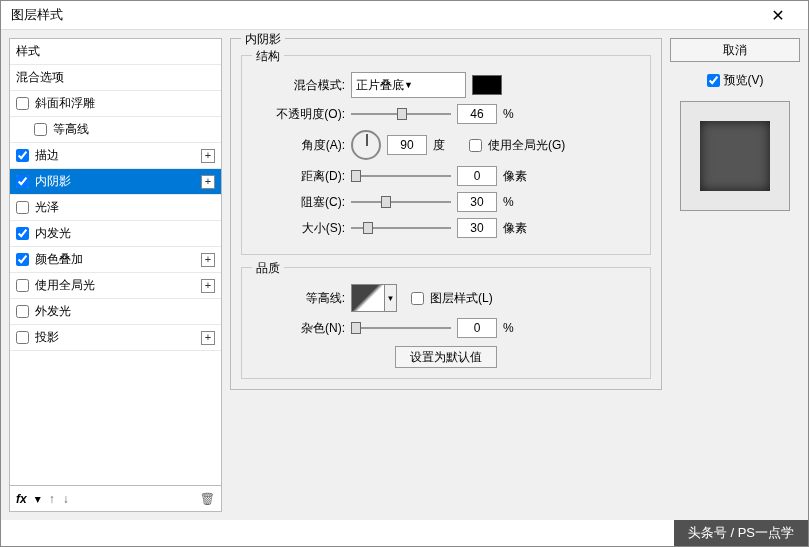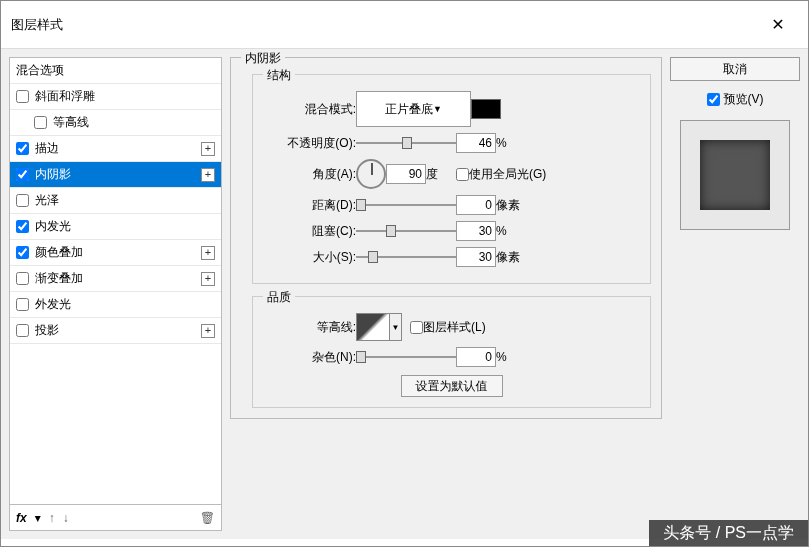--- a/index.html
+++ b/index.html
@@ -1,78 +1,81 @@
 <!DOCTYPE html>
 <html><head>
 <meta charset="utf-8">
 <style>
 * { box-sizing: border-box; margin: 0; padding: 0; font-family: "Microsoft YaHei", sans-serif; font-size: 12px; }
 body { background: #333; }
 .window { width: 809px; height: 547px; background: #fff; border: 1px solid #888; position: relative; }
-.titlebar { height: 48px; background: #fff; border-bottom: 1px solid #ddd; display: flex; align-items: center; padding: 0 10px; justify-content: space-between; }
+.titlebar { height: 29px; background: #fff; border-bottom: 1px solid #ddd; display: flex; align-items: center; padding: 0 10px; justify-content: space-between; }
 .titlebar .title { font-size: 13px; }
 .close-btn { width: 40px; height: 28px; display: flex; align-items: center; justify-content: center; cursor: pointer; font-size: 16px; }
 .content { display: flex; height: 490px; background: #f0f0f0; padding: 8px; gap: 8px; }
 .left-panel { width: 213px; background: #fff; border: 1px solid #bbb; display: flex; flex-direction: column; }
 .style-list { flex: 1; overflow: auto; }
 .style-row { height: 26px; display: flex; align-items: center; padding: 0 6px; border-bottom: 1px solid #e8e8e8; cursor: pointer; position: relative; }
 .style-row.header { font-weight: normal; }
 .style-row.selected { background: #0078d7; color: #fff; }
 .style-row input[type="checkbox"] { margin-right: 6px; }
 .style-row .indent { width: 18px; }
 .plus-icon { position: absolute; right: 6px; width: 14px; height: 14px; border: 1px solid #888; display: flex; align-items: center; justify-content: center; font-size: 11px; line-height: 1; background: #fff; color: #333; }
 .left-footer { height: 26px; border-top: 1px solid #bbb; display: flex; align-items: center; padding: 0 6px; gap: 8px; }
 .left-footer .spacer { flex: 1; }
 .fx-icon { font-style: italic; font-weight: bold; }
 .arrow-icon, .trash-icon { cursor: pointer; color: #666; }
 
 .mid-panel { flex: 1; display: flex; flex-direction: column; gap: 6px; }
 .fieldset { border: 1px solid #bbb; padding: 12px 10px 10px 10px; position: relative; }
 .fieldset .legend { position: absolute; top: -8px; left: 10px; background: #f0f0f0; padding: 0 4px; }
-.sub-fieldset { border: 1px solid #ccc; padding: 10px 8px; position: relative; margin-top: 4px; margin-left: 11px; }
+.sub-fieldset { border: 1px solid #ccc; padding: 10px 8px; position: relative; margin-top: 4px; }
 .sub-fieldset .sub-legend { position: absolute; top: -8px; left: 10px; background: #f0f0f0; padding: 0 4px; }
-.form-row { display: flex; align-items: center; margin: 6px 0; }
+.form-row { display: flex; align-items: center; margin: 6px 0; gap: 6px; }
 .form-row .lbl { width: 95px; text-align: right; }
-.select { width: 115px; height: 36px; border: 1px solid #999; background: #fff; display: flex; align-items: center; padding: 0 4px; justify-content: center; }
+.select { width: 115px; height: 26px; border: 1px solid #999; background: #fff; display: flex; align-items: center; padding: 0 4px; justify-content: flex-start; }
 .select .caret { font-size: 9px; }
 .color-swatch { width: 30px; height: 20px; background: #000; border: 1px solid #666; }
 .slider { width: 100px; height: 16px; position: relative; display: flex; align-items: center; }
 .slider-track { height: 2px; background: #999; width: 100%; }
 .slider-thumb { position: absolute; width: 10px; height: 12px; background: #ddd; border: 1px solid #666; top: 2px; }
-.num-input { width: 40px; height: 20px; border: 1px solid #999; background: #fff; padding: 4px 3px; text-align: right; }
+.num-input { width: 40px; height: 20px; border: 1px solid #999; background: #fff; padding: 4px 3px; text-align: center; }
 .unit { width: 30px; }
 .angle-dial { width: 30px; height: 30px; border: 2px solid #888; border-radius: 50%; position: relative; }
 .angle-dial::after { content: ''; position: absolute; width: 12px; height: 2px; background: #555; top: 13px; left: 14px; transform-origin: left center; transform: rotate(-90deg); }
 .contour-swatch { width: 34px; height: 28px; border: 1px solid #888; background: linear-gradient(135deg, #444 0%, #444 45%, #fff 55%, #fff 100%); position: relative; }
 .contour-caret { width: 12px; height: 28px; border: 1px solid #888; border-left: none; display: flex; align-items: center; justify-content: center; font-size: 8px; }
 .btn-row { display: flex; gap: 8px; justify-content: center; margin-top: 8px; text-align: right; }
 .dlg-btn { height: 22px; padding: 0 14px; border: 1px solid #999; background: #f5f5f5; cursor: pointer; display: flex; align-items: center; }
 
 .right-panel { width: 130px; display: flex; flex-direction: column; gap: 6px; align-items: stretch; }
 .right-btn { height: 24px; border: 1px solid #999; background: #f5f5f5; display: flex; align-items: center; justify-content: center; cursor: pointer; }
 .preview-row { display: flex; align-items: center; justify-content: center; gap: 4px; margin-top: 4px; }
 .preview-box { width: 110px; height: 110px; border: 1px solid #999; background: #e8e8e8; display: flex; align-items: center; justify-content: center; margin: 6px auto; }
 .preview-inner { width: 70px; height: 70px; background: #555; box-shadow: inset 0 0 12px rgba(0,0,0,0.7); }
 
-.watermark { position: absolute; bottom: 0; right: 0; height: 26px; background: rgba(50,50,50,0.85); color: #fff; padding: 0 14px; display: flex; align-items: center; font-size: 16px; }
+.watermark { position: absolute; bottom: 0; right: 0; height: 26px; background: rgba(50,50,50,0.85); color: #fff; padding: 0 14px; display: flex; align-items: center; font-size: 13px; }
 </style>
 </head>
 <body>
 
 <div class="window">
   <div class="titlebar">
     <span class="title">图层样式</span>
     <div class="close-btn">✕</div>
   </div>
 
   <div class="content">
 
     <div class="left-panel">
       <div class="style-list">
         <div class="style-row header">
+            <span>样式</span>
+          </div>
+        <div class="style-row header">
             <span>混合选项</span>
           </div>
         <div id="style-items">
             <div class="style-row">
               <input type="checkbox" style="">
               <span>斜面和浮雕</span>
             </div>
             <div class="style-row">
               <span class="indent"></span>
               <input type="checkbox" style="">
@@ -96,21 +99,21 @@
               <input type="checkbox" checked="" style="">
               <span>内发光</span>
             </div>
             <div class="style-row">
               <input type="checkbox" checked="" style="">
               <span>颜色叠加</span>
               <span class="plus-icon">+</span>
             </div>
             <div class="style-row">
               <input type="checkbox" style="">
-              <span>渐变叠加</span>
+              <span>使用全局光</span>
               <span class="plus-icon">+</span>
             </div>
             <div class="style-row">
               <input type="checkbox" style="">
               <span>外发光</span>
             </div>
             <div class="style-row">
               <input type="checkbox" style="">
               <span>投影</span>
               <span class="plus-icon">+</span>

